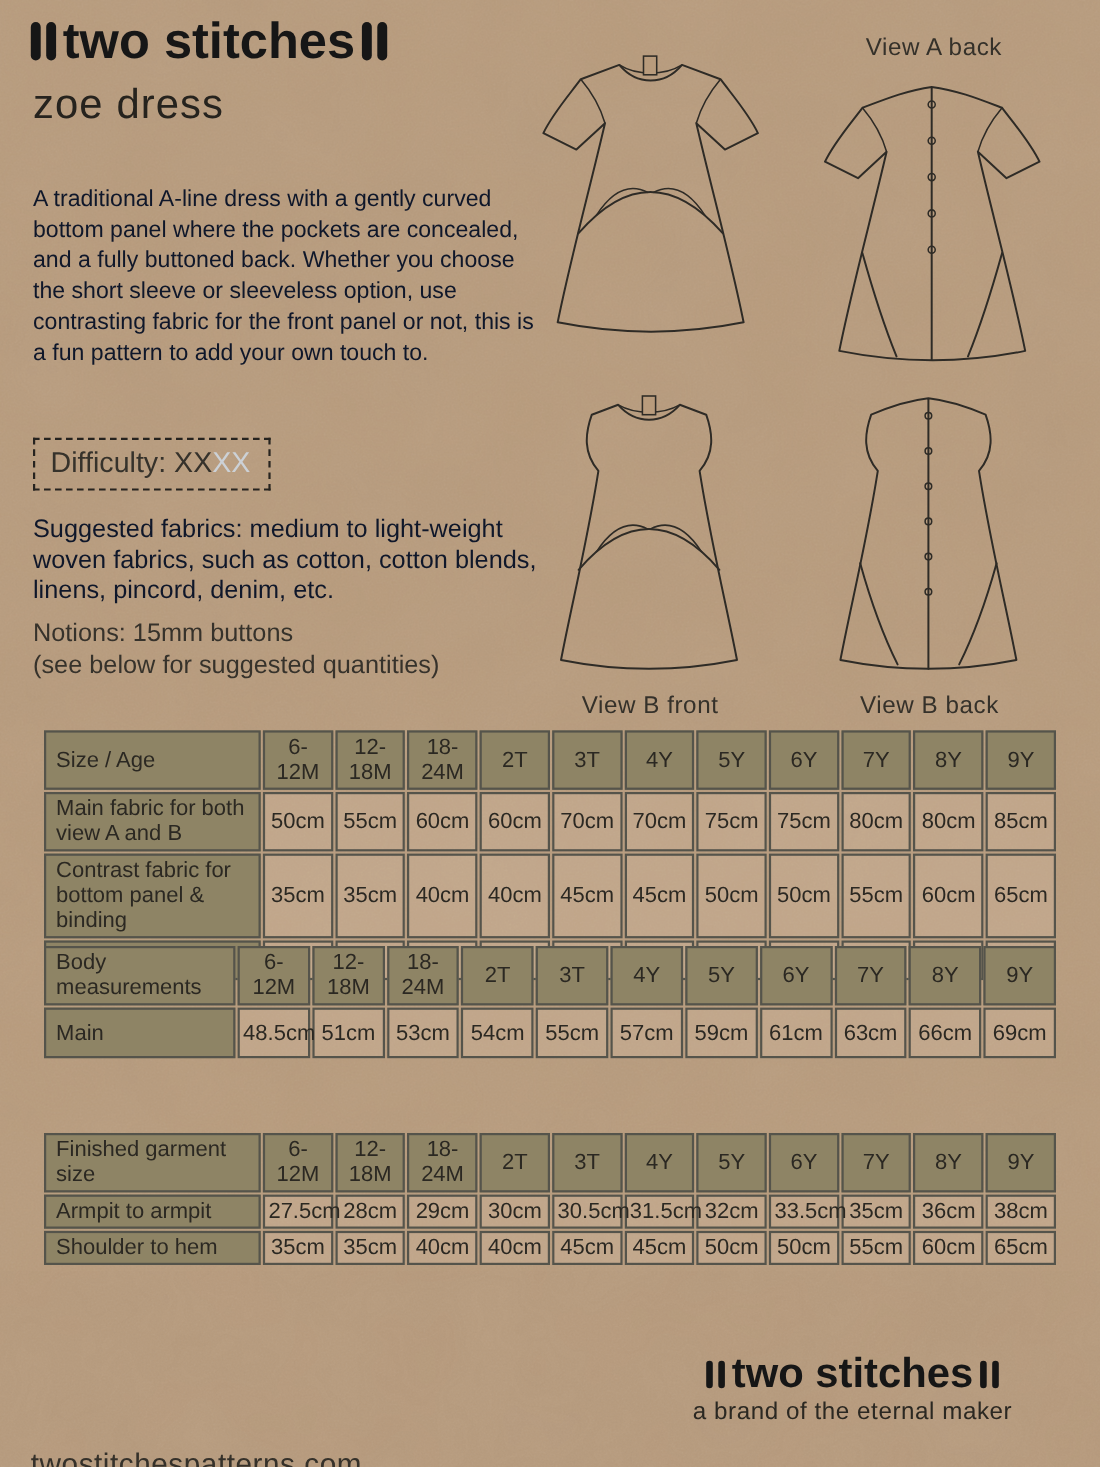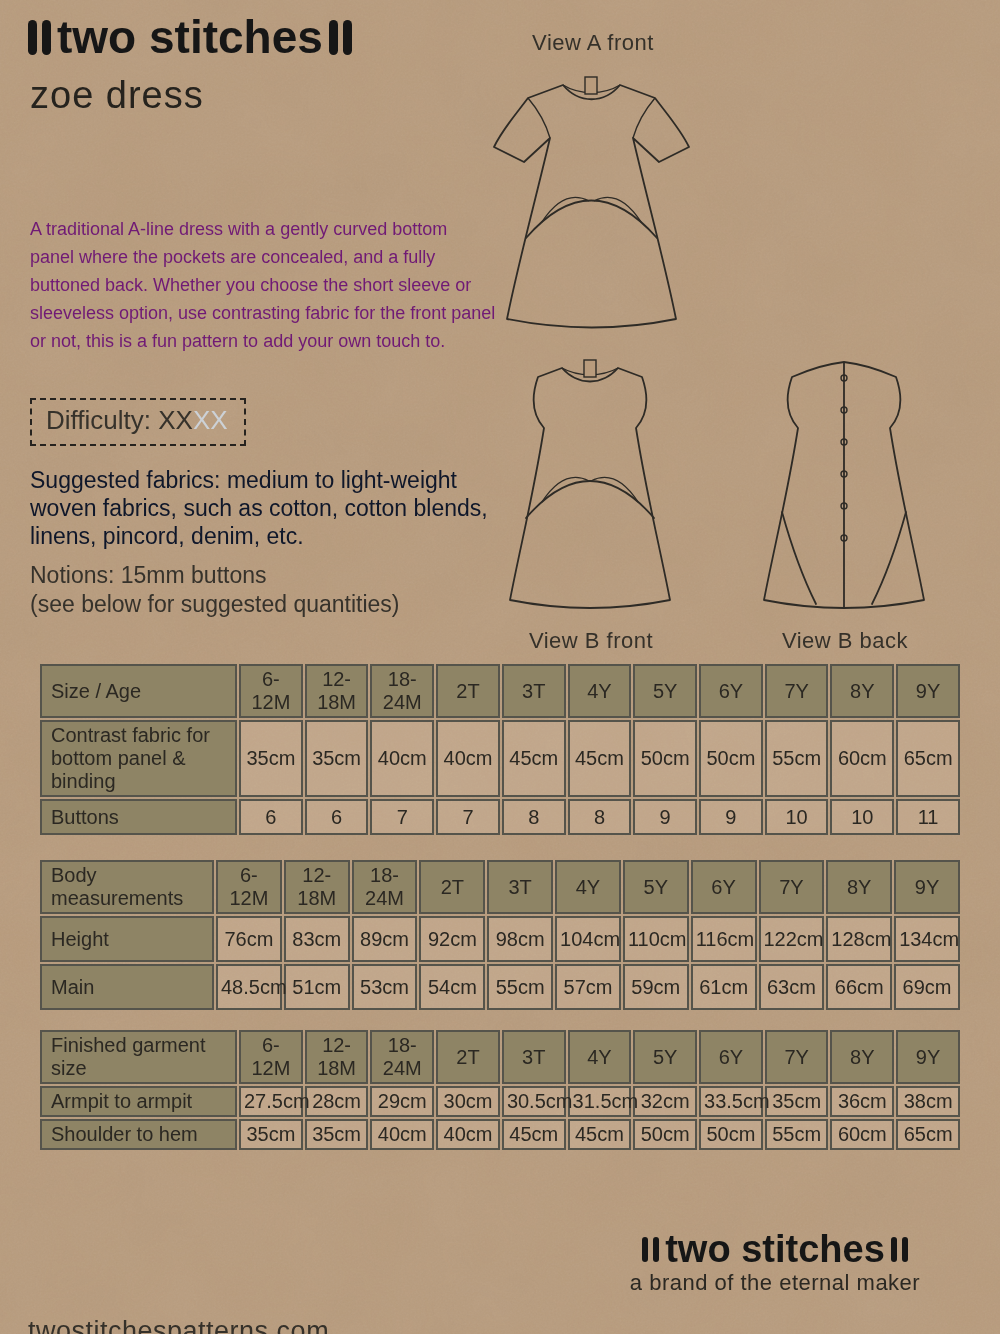--- a/index.html
+++ b/index.html
@@ -16,21 +16,21 @@
   
   .logo-line{position:absolute;left:28px;top:14px;display:flex;align-items:center;color:var(--logo);}
   .logo-text{font-size:46px;font-weight:700;letter-spacing:0px;line-height:1;}
   .bars{display:inline-flex;gap:5px;align-items:center;}
   .bars i{display:block;width:9px;height:35px;background:var(--logo);border-radius:5px;}
   .bars.left{margin-right:6px;} .bars.right{margin-left:6px;}
   .bars.small i{width:6px;height:25px;border-radius:4px;}
 
   .product-title{position:absolute;left:30px;top:74px;font-size:38px;letter-spacing:1px;color:#26231e;}
   .sizes-line{position:absolute;left:30px;top:124px;font-size:21px;color:#36322b;}
-  .description{position:absolute;left:30px;top:167px;width:466px;font-size:18px;line-height:28px;color:#701a75;margin-top:48px;}
+  .description{position:absolute;left:30px;top:167px;width:466px;font-size:21px;line-height:28px;color:#0f172a;}
   .difficulty-box{position:absolute;left:30px;top:398px;border:2px dashed #26231f;padding:5px 16px 8px 14px;font-size:26px;color:#36322b;}
   .difficulty-box .lt{color:var(--diff-light);}
   .fabrics{position:absolute;left:30px;top:466px;width:474px;font-size:23px;line-height:28px;color:#0f172a;}
   .notions{position:absolute;left:30px;top:561px;width:474px;font-size:23px;line-height:29px;color:#36322b;}
 
   
   .figures{position:absolute;left:478px;top:8px;width:512px;height:652px;}
   .fig{position:absolute;text-align:center;}
   .fig-label{font-size:22px;color:#35312a;letter-spacing:0.5px;}
   .fig svg{display:block;margin-top:12px;}
@@ -110,31 +110,44 @@
 
     <div class="fabrics">Suggested fabrics: medium to light-weight woven fabrics, such as cotton, cotton blends, linens, pincord, denim, etc.</div>
     <div class="notions">
       <div>Notions: 15mm buttons</div>
       <div>(see below for suggested quantities)</div>
     </div>
 
     <div class="figures">
 
       <div class="fig" style="left:6px;top:22px;width:218px;">
-        <div class="fig-label">View A front</div>
         <svg width="215" height="272" viewBox="0 0 215 272">
           <path class="draw" d="M79,17 L44,30 C32,46 18,62 10,79 L40,94 L66,70 C52,130 34,196 23,251 Q108,268 192,251 C181,196 163,130 149,70 L175,94 L205,79 C197,62 183,46 171,30 L136,17 C120,36 95,36 79,17 Z"></path>
           <path class="thin" d="M79,17 C95,27 120,27 136,17"></path>
           <rect x="101" y="9" width="12" height="17" class="thin" style="fill:var(--paper)"></rect>
           <path class="thin" d="M44,30 C55,43 62,56 66,70 M171,30 C160,43 153,56 149,70"></path>
           <path class="draw" d="M42,170 Q107,95 173,170"></path>
           <path class="thin" d="M58,154 Q80,120 105,133 M157,154 Q135,120 110,133"></path>
         </svg>
       </div>
 
+      <div class="fig" style="left:262px;top:22px;width:218px;">
+        <div class="fig-label">View A back</div>
+        <svg width="215" height="272" viewBox="0 0 215 272">
+          <path class="draw" d="M107,11 C85,14 65,22 44,30 C32,46 18,62 10,79 L40,94 L66,70 C52,130 34,196 23,251 Q108,268 192,251 C181,196 163,130 149,70 L175,94 L205,79 C197,62 183,46 171,30 C150,22 130,14 107,11 Z"></path>
+          <path class="draw" d="M107,12 L107,259"></path>
+          <circle class="thin" cx="107" cy="27" r="3.2"></circle>
+          <circle class="thin" cx="107" cy="60" r="3.2"></circle>
+          <circle class="thin" cx="107" cy="93" r="3.2"></circle>
+          <circle class="thin" cx="107" cy="126" r="3.2"></circle>
+          <circle class="thin" cx="107" cy="159" r="3.2"></circle>
+          <path class="thin" d="M44,30 C55,43 62,56 66,70 M171,30 C160,43 153,56 149,70"></path>
+          <path class="draw" d="M44,162 C54,198 62,224 75,256 M171,162 C161,198 153,224 140,256"></path>
+        </svg>
+      </div>
 
       <div class="fig bottom" style="left:266px;top:344px;width:202px;">
         <svg width="200" height="268" viewBox="0 0 200 268">
           <path class="draw" d="M100,10 C82,12 64,18 48,25 C42,42 40,60 54,76 C44,140 30,196 20,248 Q100,264 180,248 C170,196 156,140 146,76 C160,60 158,42 152,25 C136,18 118,12 100,10 Z"></path>
           <path class="draw" d="M100,11 L100,256"></path>
           <circle class="thin" cx="100" cy="26" r="3"></circle>
           <circle class="thin" cx="100" cy="58" r="3"></circle>
           <circle class="thin" cx="100" cy="90" r="3"></circle>
           <circle class="thin" cx="100" cy="122" r="3"></circle>
           <circle class="thin" cx="100" cy="154" r="3"></circle>
@@ -164,20 +177,34 @@
             <th class="collab">12-18M</th>
             <th class="collab">18-24M</th>
             <th class="collab">2T</th>
             <th class="collab">3T</th>
             <th class="collab">4Y</th>
             <th class="collab">5Y</th>
             <th class="collab">6Y</th>
             <th class="collab">7Y</th>
             <th class="collab">8Y</th>
             <th class="collab">9Y</th>
+          </tr>
+          <tr class="r0">
+            <th class="rowlab">Main fabric for both view A and B</th>
+            <td class="val">50cm</td>
+            <td class="val">55cm</td>
+            <td class="val">60cm</td>
+            <td class="val">60cm</td>
+            <td class="val">70cm</td>
+            <td class="val">70cm</td>
+            <td class="val">75cm</td>
+            <td class="val">75cm</td>
+            <td class="val">80cm</td>
+            <td class="val">80cm</td>
+            <td class="val">85cm</td>
           </tr>
           <tr class="r1">
             <th class="rowlab">Contrast fabric for bottom panel &amp; binding</th>
             <td class="val">35cm</td>
             <td class="val">35cm</td>
             <td class="val">40cm</td>
             <td class="val">40cm</td>
             <td class="val">45cm</td>
             <td class="val">45cm</td>
             <td class="val">50cm</td>
@@ -211,34 +238,20 @@
             <th class="collab">18-24M</th>
             <th class="collab">2T</th>
             <th class="collab">3T</th>
             <th class="collab">4Y</th>
             <th class="collab">5Y</th>
             <th class="collab">6Y</th>
             <th class="collab">7Y</th>
             <th class="collab">8Y</th>
             <th class="collab">9Y</th>
           </tr>
-          <tr class="r0">
-            <th class="rowlab">Height</th>
-            <td class="val">76cm</td>
-            <td class="val">83cm</td>
-            <td class="val">89cm</td>
-            <td class="val">92cm</td>
-            <td class="val">98cm</td>
-            <td class="val">104cm</td>
-            <td class="val">110cm</td>
-            <td class="val">116cm</td>
-            <td class="val">122cm</td>
-            <td class="val">128cm</td>
-            <td class="val">134cm</td>
-          </tr>
           <tr class="r1">
             <th class="rowlab">Main</th>
             <td class="val">48.5cm</td>
             <td class="val">51cm</td>
             <td class="val">53cm</td>
             <td class="val">54cm</td>
             <td class="val">55cm</td>
             <td class="val">57cm</td>
             <td class="val">59cm</td>
             <td class="val">61cm</td>

